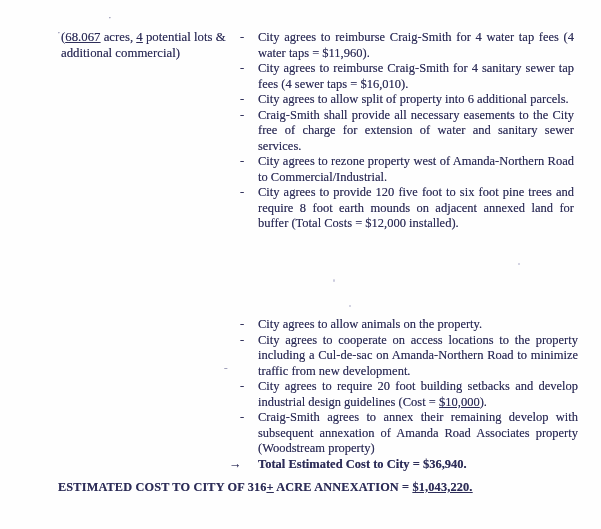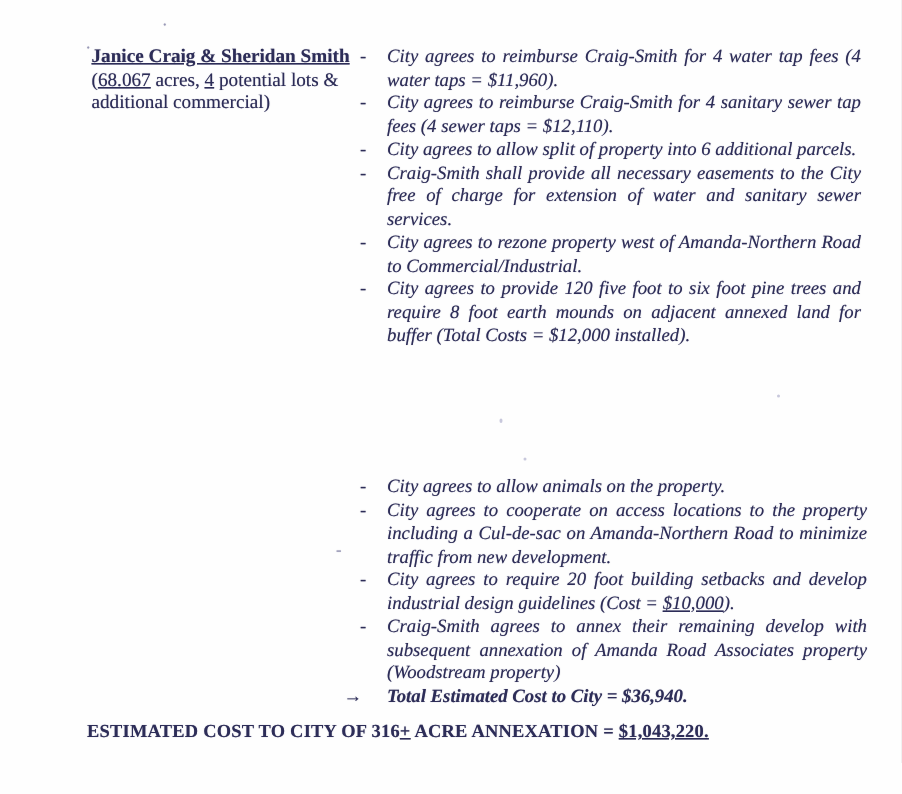--- a/index.html
+++ b/index.html
@@ -17,21 +17,21 @@
   .left-col { left: 61px; top: 30px; width: 186px; font-size: 12.8px; line-height: 15.5px; }
   .owner { font-weight: 700; text-decoration: underline; }
   .owner-details { font-weight: 400; }
   .terms { display: block; }
   .right-primary { left: 240px; top: 30px; width: 334px; }
   .right-secondary { left: 240px; top: 317px; width: 338px; }
   .bullet-row { display: flex; font-size: 12.5px; line-height: 15.5px; }
   .bullet-row.bold { font-weight: 700; }
   .marker { flex: 0 0 18px; }
   .marker.arrow { flex: 0 0 29px; margin-left: -11px; }
-  .bullet-text { flex: 1; text-align: justify; font-style: italic; }
+  .bullet-text { flex: 1; text-align: justify; }
   .u { text-decoration: underline; text-align: center; }
   .summary {
     left: 58px; top: 480px; width: 524px;
     font-size: 12.3px; font-weight: 700; letter-spacing: 0.15px;
     line-height: 15px;
     font-family: Liberation Serif, serif;
   }
   
   .speck { position: absolute; background: #9a9ac0; opacity: 0.55; border-radius: 50%; }
   .tickmark { position: absolute; color: #6e6e9a; opacity: 0.7; font-size: 11px; line-height: 1; }
@@ -42,32 +42,31 @@
 <div class="page">
 
   <span class="tickmark" style="left:57px; top:27px;">·</span>
   <span class="tickmark" style="left:108px; top:12px;">·</span>
   <span class="tickmark" style="left:224px; top:362px;">-</span>
   <span class="speck" style="left:333px; top:279px; width:2px; height:3px;"></span>
   <span class="speck" style="left:349px; top:305px; width:2px; height:2px;"></span>
   <span class="speck" style="left:518px; top:263px; width:2px; height:2px;"></span>
 
   <div class="abs left-col">
-    <div class="owner">Janice Craig &amp; Sheridan Smith</div>
     <div class="owner-details"><span>(</span><span class="u">68.067</span><span> acres, </span><span class="u">4</span><span> potential lots &amp; additional commercial)</span></div>
   </div>
 
   <div class="abs terms right-primary">
       <div class="bullet-row">
         <span class="marker">-</span>
         <div class="bullet-text"><span>City agrees to reimburse Craig-Smith for 4 water tap fees (4 water taps = $11,960).</span></div>
       </div>
       <div class="bullet-row">
         <span class="marker">-</span>
-        <div class="bullet-text"><span>City agrees to reimburse Craig-Smith for 4 sanitary sewer tap fees (4 sewer taps = $12,110).</span></div>
+        <div class="bullet-text"><span>City agrees to reimburse Craig-Smith for 4 sanitary sewer tap fees (4 sewer taps = $16,010).</span></div>
       </div>
       <div class="bullet-row">
         <span class="marker">-</span>
         <div class="bullet-text"><span>City agrees to allow split of property into 6 additional parcels.</span></div>
       </div>
       <div class="bullet-row">
         <span class="marker">-</span>
         <div class="bullet-text"><span>Craig-Smith shall provide all necessary easements to the City free of charge for extension of water and sanitary sewer services.</span></div>
       </div>
       <div class="bullet-row">

